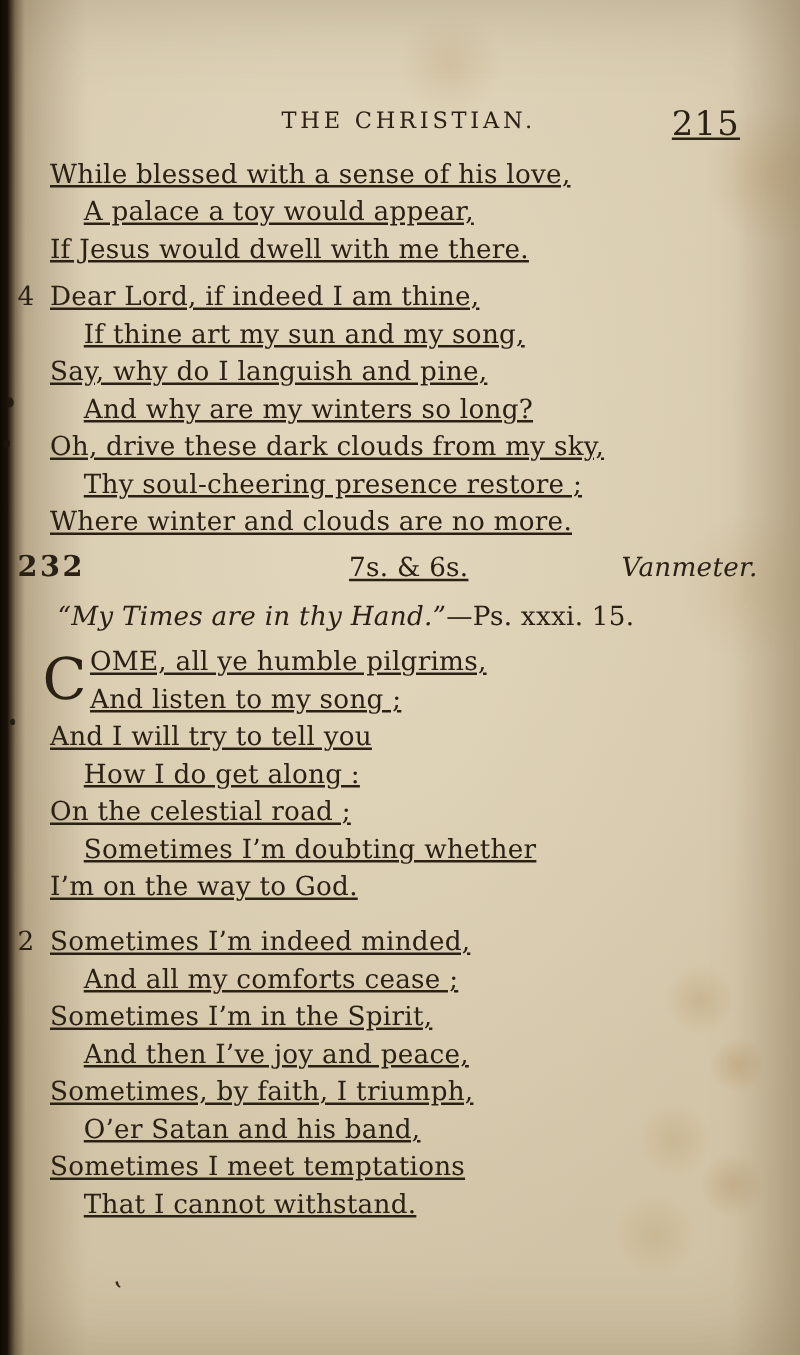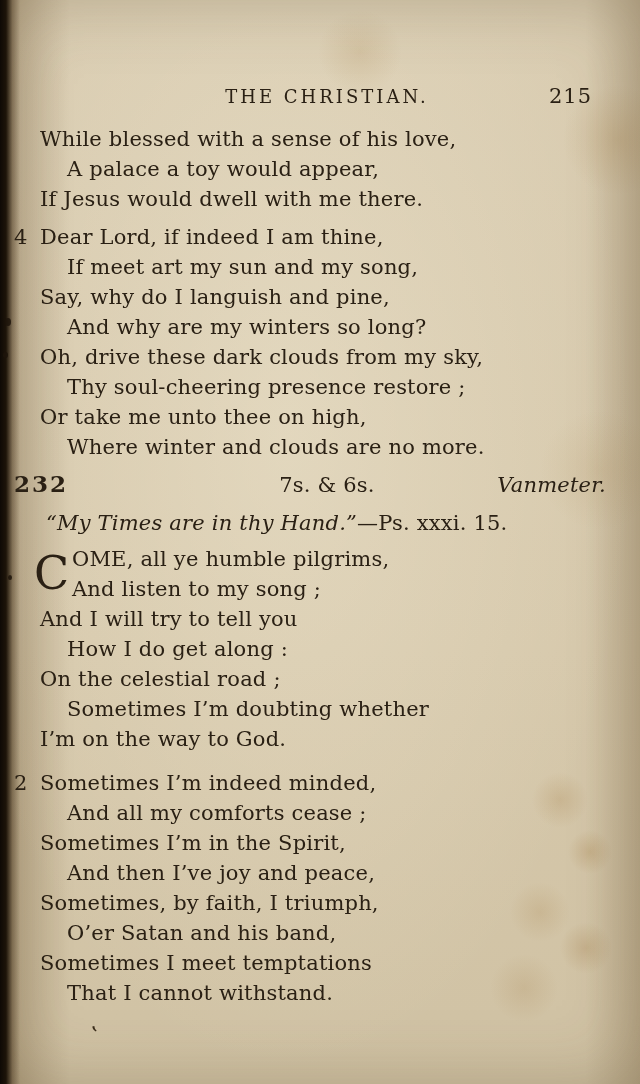--- a/index.html
+++ b/index.html
@@ -50,35 +50,35 @@
   }
 
   .page-header { position: relative; height: 26px; margin-bottom: 12px; }
   .running-title {
     position: absolute; left: 0; right: 0;
     text-align: center;
     font-size: 18px; letter-spacing: 3px;
   }
   .page-number {
     position: absolute; right: 22px; top: -2px;
-    font-size: 21px; letter-spacing: 1px;
+    font-size: 27px; letter-spacing: 1px; text-decoration: underline;
   }
 
-  .stanza { position: relative; margin: 0 0 8px 0; }
+  .stanza { position: relative; margin: 0 0 8px 0; text-decoration: underline; }
   .stanza p.line { margin: 0; line-height: 30px; }
   .stanza p.line:nth-of-type(even) { padding-left: 27px; }
   .stanza-number { position: absolute; left: -26px; top: 0; line-height: 30px; }
 
   .hymn-heading {
     display: grid; grid-template-columns: 1fr auto 1fr;
     align-items: baseline;
     margin: 2px 0 6px 0; height: 32px;
   }
   .hymn-number { margin-left: -26px; font-weight: 700; font-size: 23px; letter-spacing: 2px; }
-  .hymn-meter { text-align: right; }
+  .hymn-meter { text-align: right; text-decoration: underline; }
   .hymn-tune { text-align: right; font-style: italic; margin-right: 8px; }
 
   .epigraph { margin: 0 0 6px 6px; line-height: 30px; }
   .epigraph .quote { font-style: italic; }
 
   .stanza.dropcap .drop-cap {
     float: left;
     font-size: 46px; line-height: 54px;
     height: 56px; width: 34px;
     margin: 2px 4px 0 -6px;
@@ -104,26 +104,25 @@
 
     <section class="stanza">
       <p class="line">While blessed with a sense of his love,</p>
       <p class="line">A palace a toy would appear,</p>
       <p class="line">If Jesus would dwell with me there.</p>
     </section>
 
     <section class="stanza numbered">
       <span class="stanza-number">4</span>
       <p class="line">Dear Lord, if indeed I am thine,</p>
-      <p class="line">If meet art my sun and my song,</p>
+      <p class="line">If thine art my sun and my song,</p>
       <p class="line">Say, why do I languish and pine,</p>
       <p class="line">And why are my winters so long?</p>
       <p class="line">Oh, drive these dark clouds from my sky,</p>
       <p class="line">Thy soul-cheering presence restore ;</p>
-      <p class="line">Or take me unto thee on high,</p>
       <p class="line">Where winter and clouds are no more.</p>
     </section>
 
     <div class="hymn-heading">
       <span class="hymn-number">232</span>
       <span class="hymn-meter">7s. &amp; 6s.</span>
       <span class="hymn-tune">Vanmeter.</span>
     </div>
 
     <p class="epigraph"><span class="quote">“My Times are in thy Hand.”</span><span class="ref">—Ps. xxxi. 15.</span></p>

